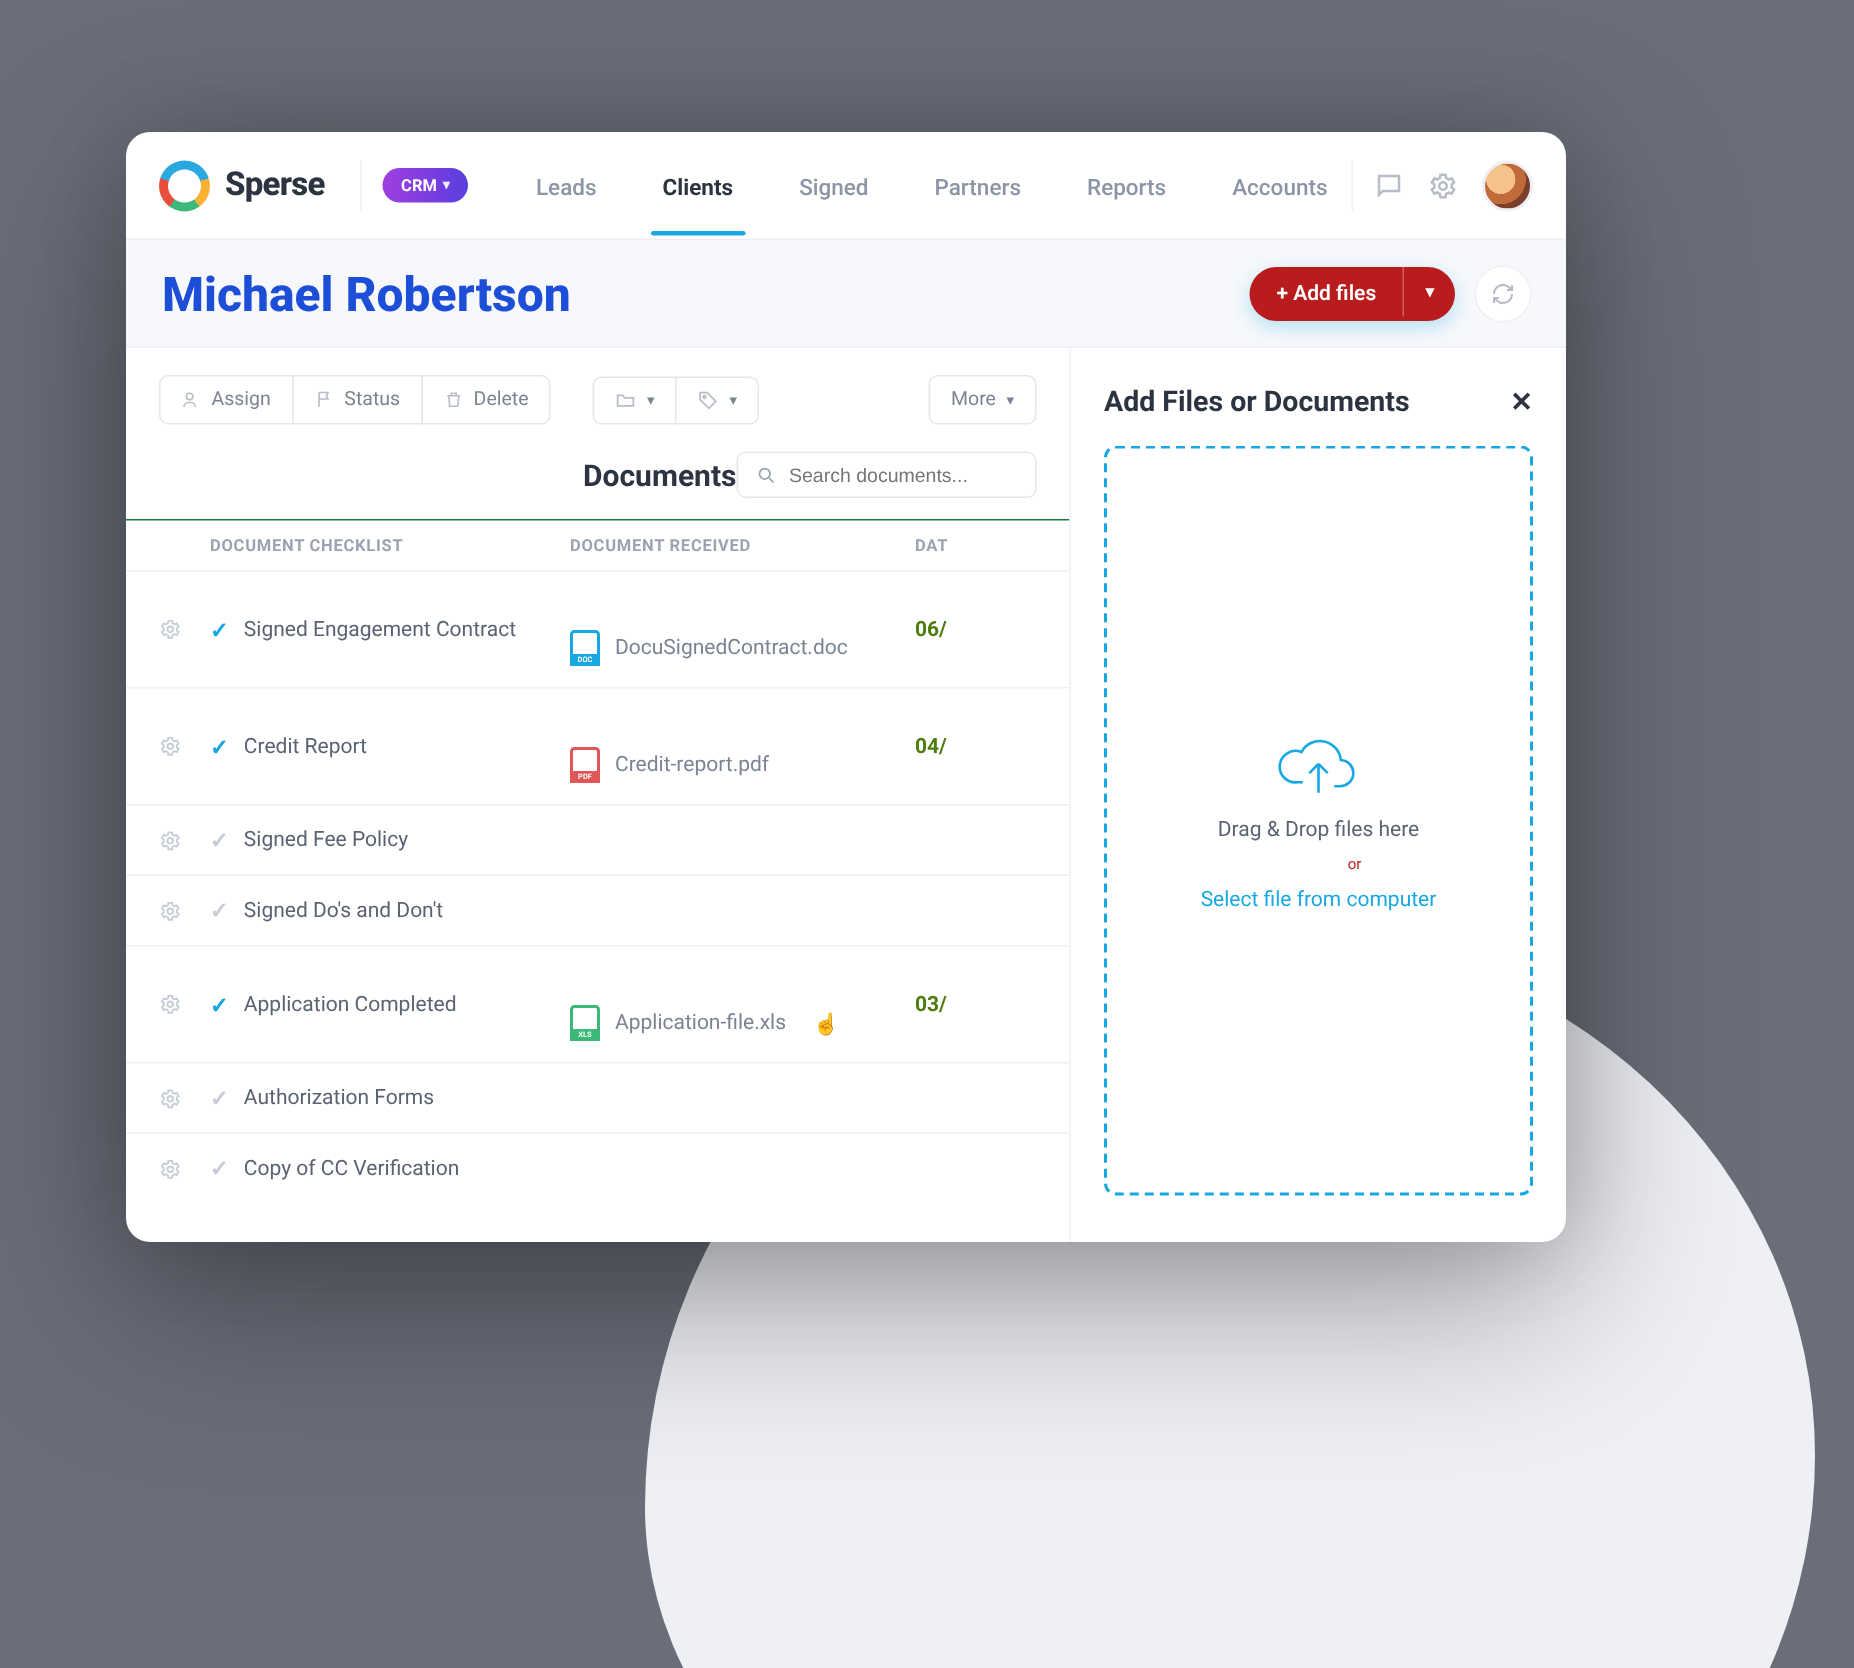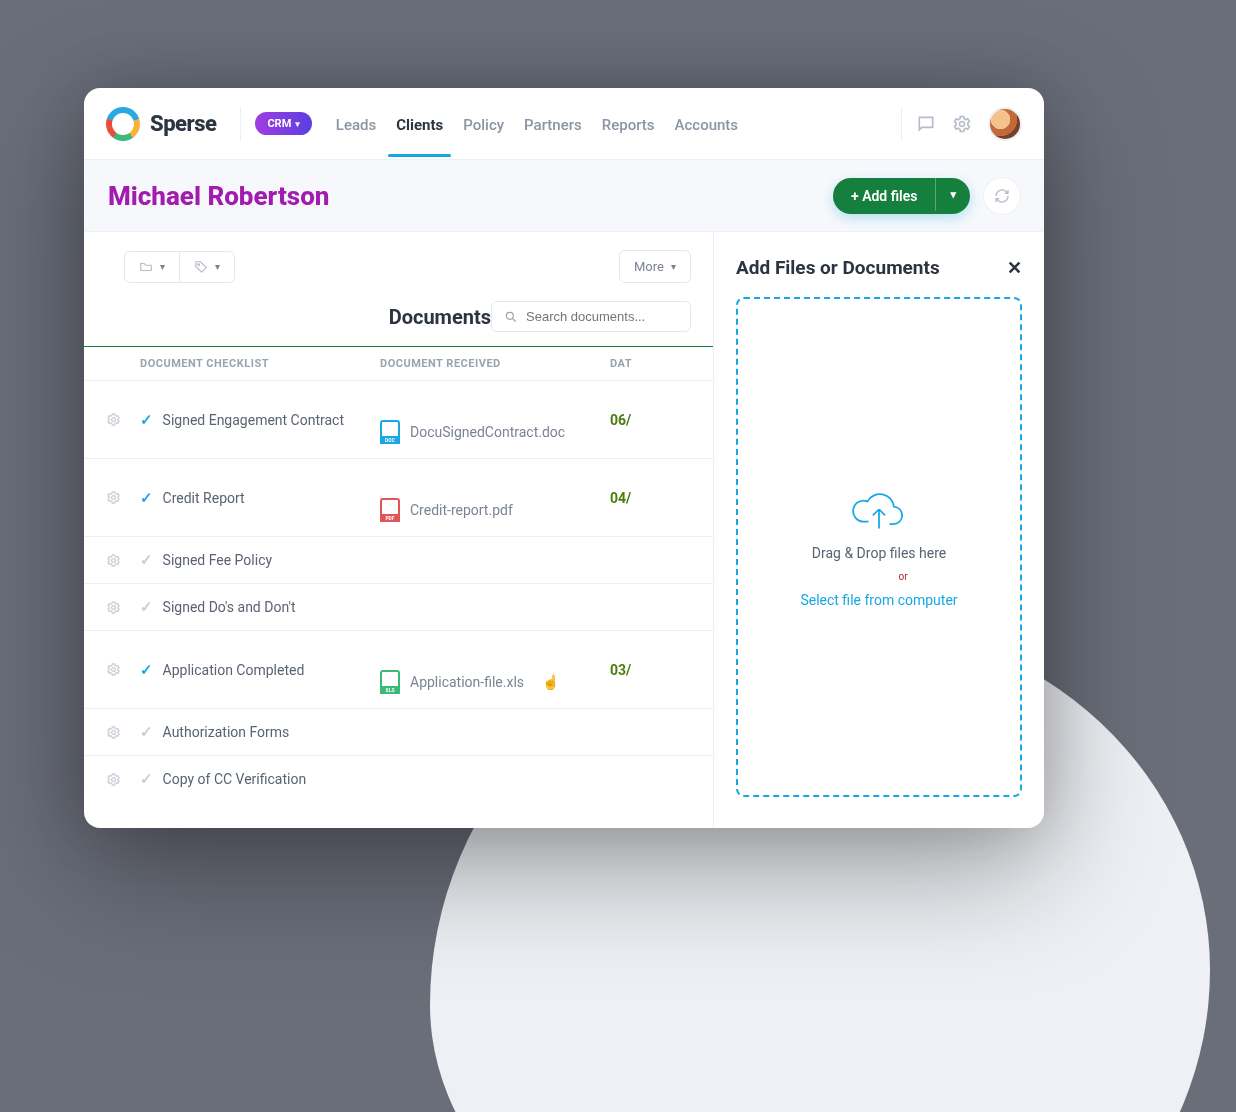--- a/index.html
+++ b/index.html
@@ -54,45 +54,45 @@
   .logo-mark::after{ content:""; position:absolute; inset:6px; background:#fff; border-radius:50%;}
   .logo-text { font-weight:800; font-size:22px; color:#2b3440; letter-spacing:-.5px;}
   .vdiv { width:1px; height:34px; background:#eef0f5; margin:0 6px;}
   .crm-pill {
     display:flex; align-items:center; gap:4px;
     background: linear-gradient(90deg,#a03ee0,#5a3ee0);
     color:#fff; font-size:11px; font-weight:700;
     padding: 5px 12px; border-radius: 14px; margin-right:6px;
   }
   .crm-pill .caret { font-size:9px; opacity:.9;}
-  .nav-tabs { display:flex; align-items:center; gap:16px; margin-left:8px; flex:1;}
+  .nav-tabs { display:flex; align-items:center; gap:40px; margin-left:8px; flex:1;justify-content:flex-end;}
   .nav-tab {
     color:#8b95a5; font-size:15px; font-weight:500; cursor:pointer;
     padding: 24px 2px 22px; position:relative;
   }
   .nav-tab.active { color:#2b3440; font-weight:700;}
   .nav-tab.active::after{
     content:""; position:absolute; left:-6px; right:-6px; bottom:-1px; height:3px;
     background:#17a8e3; border-radius:2px;
   }
   .top-right { display:flex; align-items:center; gap:14px;}
   .top-icon { color:#b6bdc8; font-size:18px; cursor:pointer; width:22px; text-align:center;}
   .avatar { width:34px; height:34px; border-radius:50%;
     background: radial-gradient(circle at 35% 35%, #f6c28b 0 35%, #c26b3a 36% 60%, #7a3f2a 61% 100%);
     border:2px solid #eef0f5;}
   
   .page-head {
     height: 72px; background:#f6f8fb;
     display:flex; align-items:center; justify-content:space-between;
     padding: 0 24px; border-bottom:1px solid #eef0f5;
   }
-  .client-name { font-size:26px; font-weight:800; color:#a21caf;}
+  .client-name { font-size:32px; font-weight:800; color:#1d4ed8;}
   .head-right { display:flex; align-items:center; gap:14px;}
   .add-files-btn {
-    display:flex; align-items:flex-start; background:#15803d; color:#fff;
+    display:flex; align-items:flex-start; background:#b91c1c; color:#fff;
     border-radius:22px; overflow:hidden; font-weight:600; font-size:14px;
     box-shadow:0 4px 12px rgba(23,168,227,.3);
   }
   .add-files-btn .main { padding:10px 18px; cursor:pointer;}
   .add-files-btn .dd { padding:10px 14px; border-left:1px solid rgba(255,255,255,.3); cursor:pointer; font-size:11px;}
   .refresh-btn {
     width:36px; height:36px; border-radius:50%; background:#fff;
     display:flex; align-items:center; justify-content:center; color:#b6bdc8;
     box-shadow:0 0 0 1px #eef0f5; cursor:pointer; font-size:16px;
   }
@@ -177,21 +177,21 @@
       <div class="logo-text">Sperse</div>
     </div>
     <div class="vdiv"></div>
     <div class="crm-pill">
       <span>CRM</span>
       <span class="caret">▾</span>
     </div>
     <div class="nav-tabs" id="nav-tabs">
         <div class="nav-tab">Leads</div>
         <div class="nav-tab active">Clients</div>
-        <div class="nav-tab">Policy</div>
+        <div class="nav-tab">Signed</div>
         <div class="nav-tab">Partners</div>
         <div class="nav-tab">Reports</div>
         <div class="nav-tab">Accounts</div>
       </div>
     <div class="vdiv"></div>
     <div class="top-right">
       <span class="top-icon">
         <svg width="20" height="20" viewBox="0 0 24 24" fill="none" stroke="currentColor" stroke-width="2">
             <path d="M4 4h16v12H7l-3 3V4z"></path>
           </svg>
@@ -219,20 +219,47 @@
           </svg>
       </div>
     </div>
   </div>
 
   <div class="body">
 
     <div class="left">
 
       <div class="action-bar">
+        <div class="btn-group">
+          <div class="btn">
+            <span class="ico">
+              <svg width="13" height="13" viewBox="0 0 24 24" fill="none" stroke="currentColor" stroke-width="2">
+                  <circle cx="10" cy="8" r="4"></circle>
+                  <path d="M3 21c0-3.5 3-6 7-6s7 2.5 7 6"></path>
+                </svg>
+            </span>
+            <span>Assign</span>
+          </div>
+          <div class="btn">
+            <span class="ico">
+              <svg width="13" height="13" viewBox="0 0 24 24" fill="none" stroke="currentColor" stroke-width="2">
+                  <path d="M5 3v18M5 3h11l-2 4 2 4H5"></path>
+                </svg>
+            </span>
+            <span>Status</span>
+          </div>
+          <div class="btn">
+            <span class="ico">
+              <svg width="13" height="13" viewBox="0 0 24 24" fill="none" stroke="currentColor" stroke-width="2">
+                  <path d="M4 7h16M9 7V4h6v3M6 7l1 13h10l1-13"></path>
+                </svg>
+            </span>
+            <span>Delete</span>
+          </div>
+        </div>
         <div class="spacer8"></div>
         <div class="btn-group">
           <div class="btn">
             <span class="ico">
               <svg width="14" height="14" viewBox="0 0 24 24" fill="none" stroke="currentColor" stroke-width="2">
                   <path d="M3 6h6l2 3h10v9H3z"></path>
                 </svg>
             </span>
             <span class="caret-down">▾</span>
           </div>

